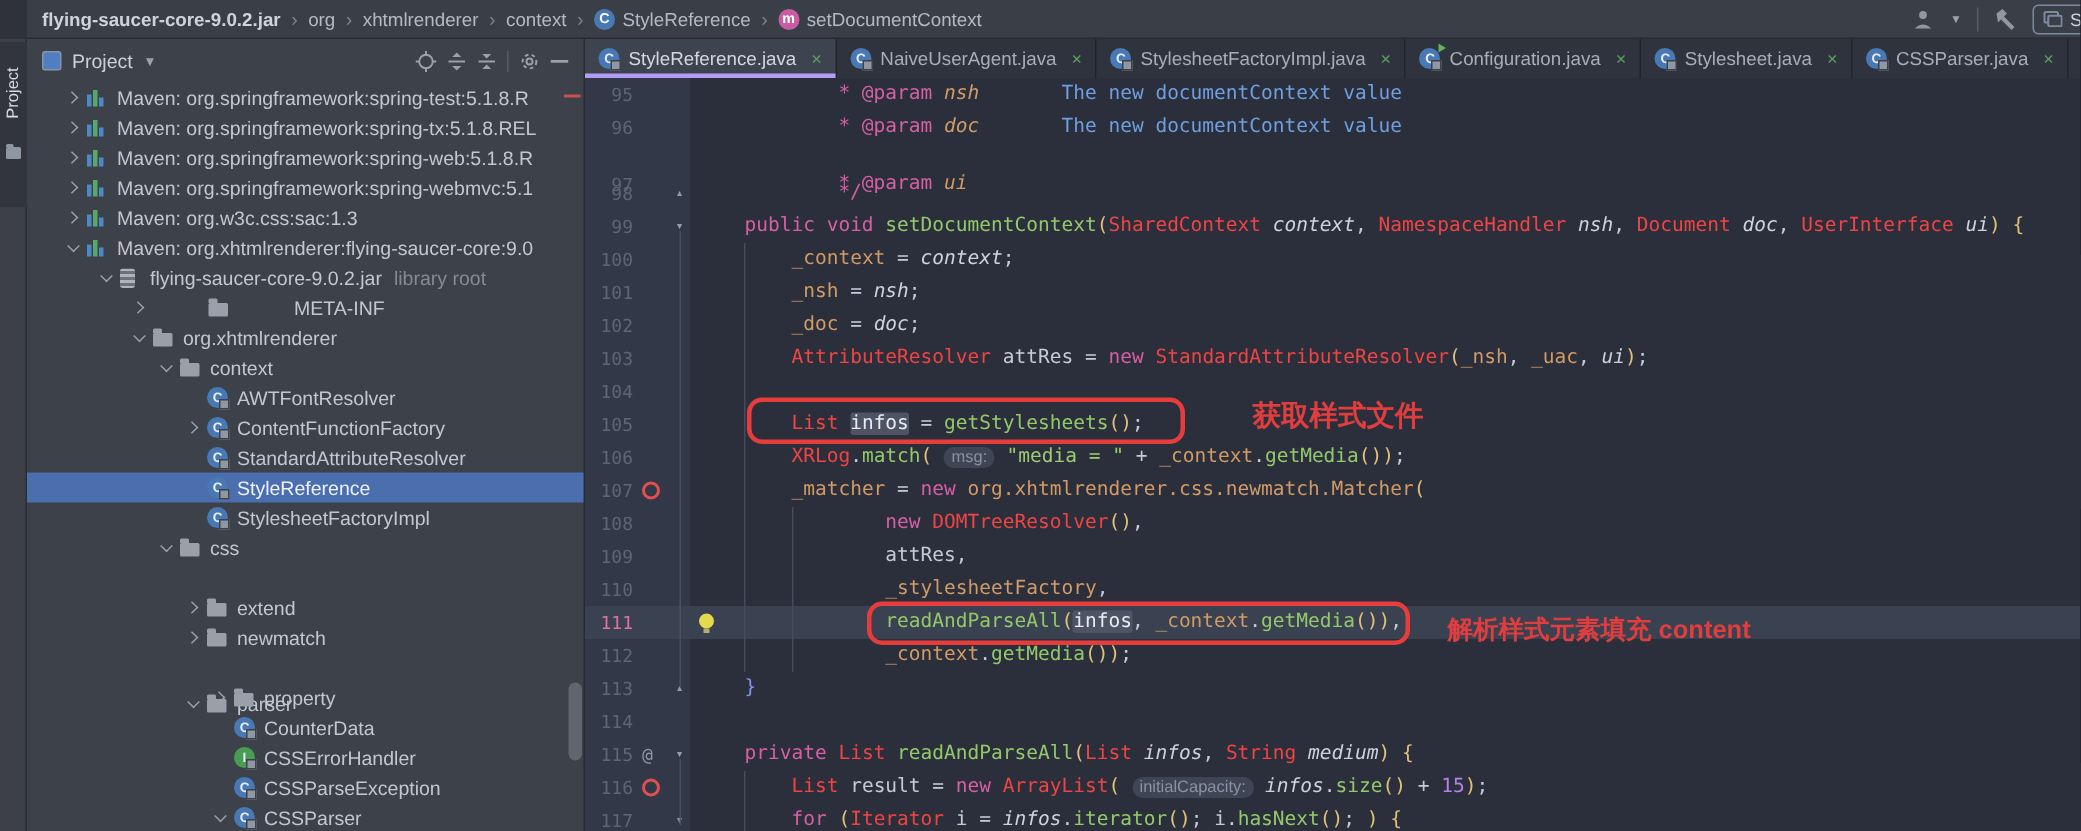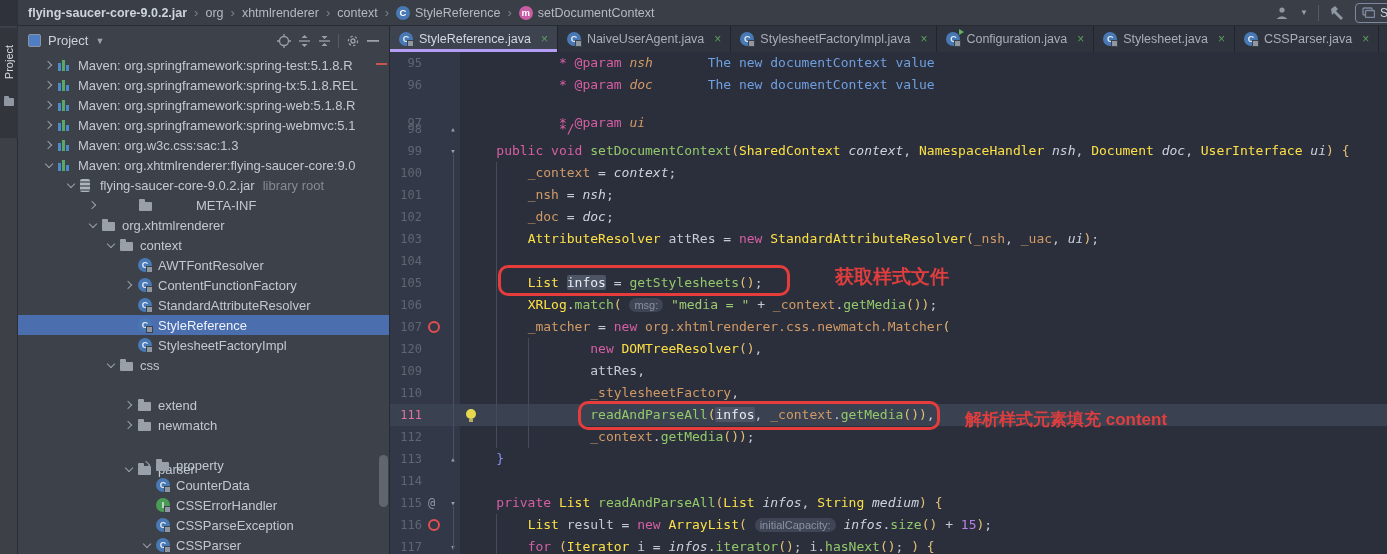--- a/index.html
+++ b/index.html
@@ -79,21 +79,21 @@
   .line .rowhl { position:absolute; inset:0; background:#3a4150; }
   .lnum { position:absolute; left:0; top:0; width:32px; height:22px; line-height:22px; text-align:right; color:#5f6672; font-size:12px; }
   .line.cur .lnum { color:#e0729e; }
   .gmark { position:absolute; top:0; height:22px; line-height:22px; }
   .bp { left:38px; top:5px; width:12px; height:12px; border:2px solid #e0504e; border-radius:50%; position:absolute; }
   .atmark { left:38px; position:absolute; color:#8f97a3; font-size:12px; }
   .fold { left:57px; position:absolute; color:#959ca8; font-size:9px; width:12px; text-align:center; }
   .bulb { position:absolute; left:76px; top:5px; width:10px; height:10px; background:#e6d94e; border-radius:50%; }
   .bulb::after { content:""; position:absolute; left:3px; bottom:-3px; width:4px; height:3px; background:#b6ad68; }
   .code { position:absolute; left:75px; top:0; height:22px; line-height:22px; white-space:pre; }
-  .kw { color:#d75fa4; } .ty { color:#fde047; } .fn { color:#93c96b; } .st { color:#9ecb72; }
+  .kw { color:#d75fa4; } .ty { color:#ef4444; } .fn { color:#93c96b; } .st { color:#9ecb72; }
   .fd { color:#d19a66; } .pm { color:#ccd2de; font-style:italic; } .tx { color:#c5cbd6; }
   .pr { color:#e3c078; } .nm { color:#b581e8; } .vb { color:#8591f2; }
   .dc { color:#6f9fe0; } .dn { color:#d19a66; font-style:italic; }
   .hl { background:#4d5464; border-radius:2px; color:#e9edf3; }
   .chip { background:#3f4554; color:#8a92a3; border-radius:8px; padding:1px 5px; font-size:11px; font-family:"Liberation Sans",sans-serif; }
   .iguide { position:absolute; width:1px; background:#444b5d; }
   .foldline { position:absolute; width:1px; background:#4a5062; left:63px; }
   .annbox { position:absolute; border:3px solid #e63c3c; border-radius:10px; }
   .annlabel { position:absolute; color:#e03e3e; font-weight:bold; white-space:nowrap; }
   svg { display:block; }
@@ -519,21 +519,21 @@
           <div class="line" style="top: 242px;">
             <div class="lnum">106</div>
             <div class="code"><span class="tx">        </span><span class="ty">XRLog</span><span class="tx">.</span><span class="fn">match</span><span class="pr">(</span><span class="tx"> </span><span class="chip">msg:</span><span class="tx"> </span><span class="st">"media = "</span><span class="tx"> + </span><span class="fd">_context</span><span class="tx">.</span><span class="fn">getMedia</span><span class="pr">())</span><span class="tx">;</span></div>
           </div>
           <div class="line" style="top: 264px;">
             <div class="lnum">107</div>
             <div class="bp"></div>
             <div class="code"><span class="tx">        </span><span class="fd">_matcher</span><span class="tx"> = </span><span class="kw">new</span><span class="tx"> </span><span class="fd">org.xhtmlrenderer.css.newmatch.Matcher</span><span class="pr">(</span></div>
           </div>
           <div class="line" style="top: 286px;">
-            <div class="lnum">120</div>
+            <div class="lnum">108</div>
             <div class="code"><span class="tx">                </span><span class="kw">new</span><span class="tx"> </span><span class="ty">DOMTreeResolver</span><span class="pr">()</span><span class="tx">,</span></div>
           </div>
           <div class="line" style="top: 308px;">
             <div class="lnum">109</div>
             <div class="code"><span class="tx">                attRes,</span></div>
           </div>
           <div class="line" style="top: 330px;">
             <div class="lnum">110</div>
             <div class="code"><span class="tx">                </span><span class="fd">_stylesheetFactory</span><span class="tx">,</span></div>
           </div>

